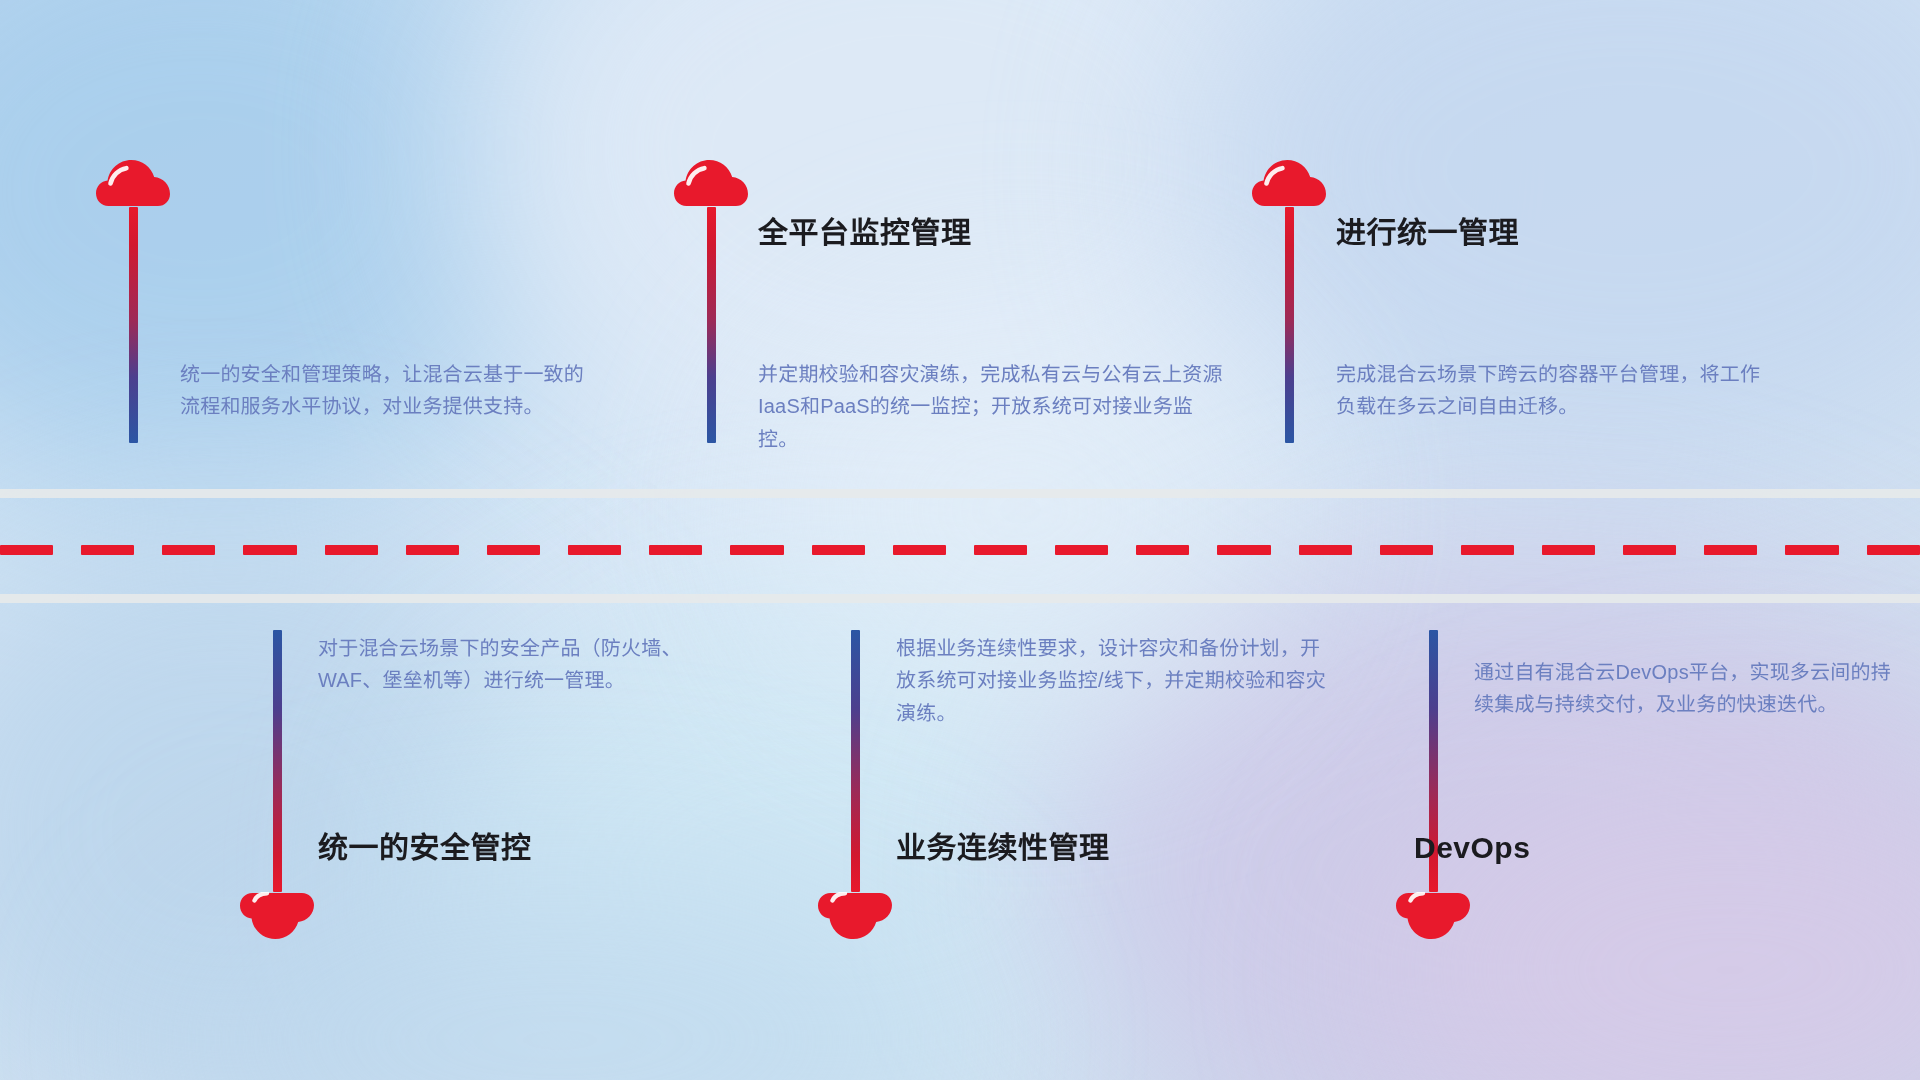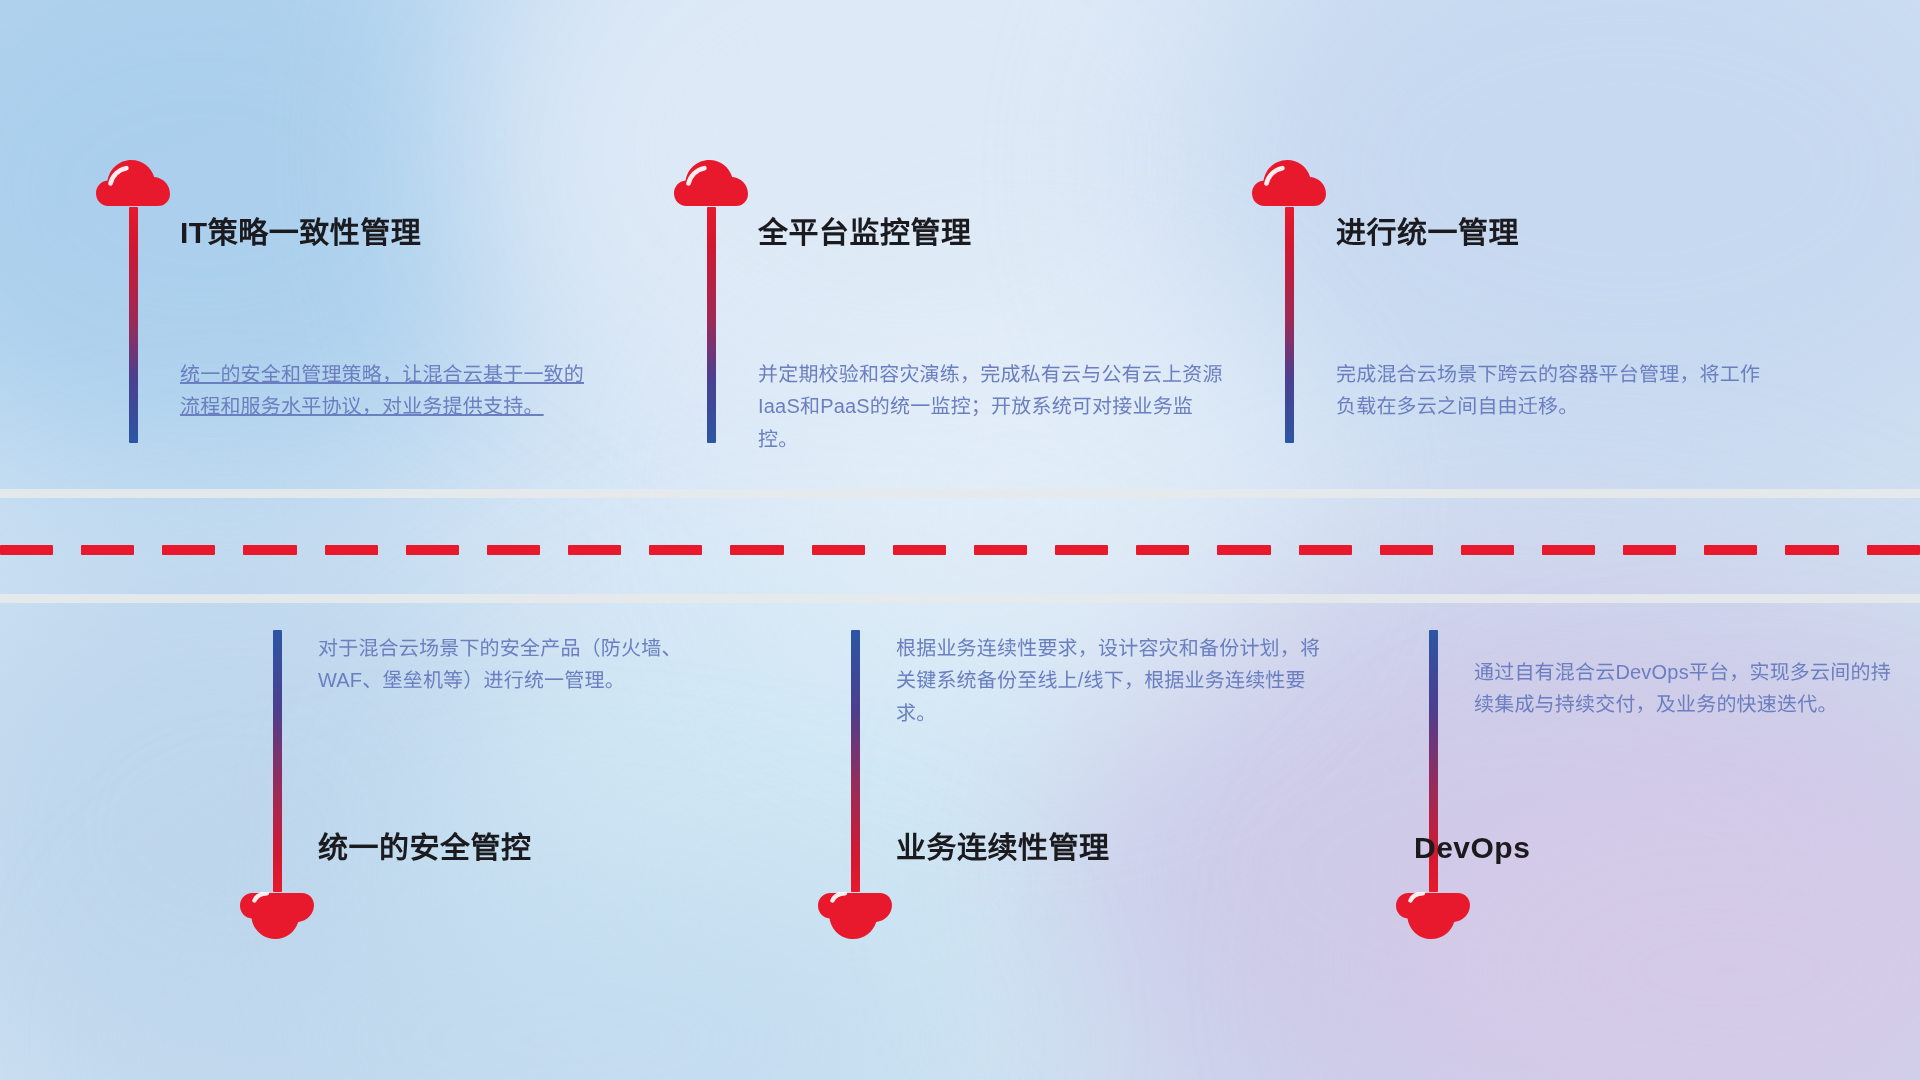--- a/index.html
+++ b/index.html
@@ -64,22 +64,21 @@
 
   <div class="pin" id="pin-t1" style="left: 96px; top: 160px;">
     <div class="cloud">
       <svg width="74" height="47" viewBox="0 0 74 47">
         <path d="M12.5 46 C5.2 46 0 40.4 0 33.3 C0 26.6 5 21.2 11.6 20.6 C13.2 9 23.2 0 35.3 0 C46.1 0 55.3 7.2 58.2 17.1 C67.1 17.7 74 25 74 33.9 C74 40.6 68.8 46 61.9 46 Z" fill="#e8192c"></path>
         <path d="M14.5 23.5 C16.3 15.6 22.6 9.6 30.4 8.2" stroke="#ffffff" stroke-width="4.6" stroke-linecap="round" fill="none" opacity=".92"></path>
       </svg>
     </div>
     <div class="stem stem-down" style="height:236px;"></div>
   </div>
-  <div class="title" id="title-t1" style="left: 180px; top: 215px;">IT策略一致性管理</div>
-  <div class="body" id="body-t1" style="left: 180px; top: 358px; width: 420px; text-decoration: underline;">统一的安全和管理策略，让混合云基于一致的流程和服务水平协议，对业务提供支持。</div>
+  <div class="body" id="body-t1" style="left: 180px; top: 358px; width: 420px;">统一的安全和管理策略，让混合云基于一致的流程和服务水平协议，对业务提供支持。</div>
 
   <div class="pin" id="pin-t2" style="left: 674px; top: 160px;">
     <div class="cloud">
       <svg width="74" height="47" viewBox="0 0 74 47">
         <path d="M12.5 46 C5.2 46 0 40.4 0 33.3 C0 26.6 5 21.2 11.6 20.6 C13.2 9 23.2 0 35.3 0 C46.1 0 55.3 7.2 58.2 17.1 C67.1 17.7 74 25 74 33.9 C74 40.6 68.8 46 61.9 46 Z" fill="#e8192c"></path>
         <path d="M14.5 23.5 C16.3 15.6 22.6 9.6 30.4 8.2" stroke="#ffffff" stroke-width="4.6" stroke-linecap="round" fill="none" opacity=".92"></path>
       </svg>
     </div>
     <div class="stem stem-down" style="height:236px;"></div>
   </div>
@@ -141,21 +140,21 @@
 
   <div class="pin" id="pin-b2" style="left: 818px; top: 630px;">
     <div class="stem stem-up" style="height:262px;"></div>
     <div class="cloud">
       <svg width="74" height="47" viewBox="0 0 74 47">
         <path d="M12.5 1 C5.2 1 0 6.6 0 13.7 C0 20.4 5 25.8 11.6 26.4 C13.2 38 23.2 47 35.3 47 C46.1 47 55.3 39.8 58.2 29.9 C67.1 29.3 74 22 74 13.1 C74 6.4 68.8 1 61.9 1 Z" fill="#e8192c"></path>
         <path d="M14.5 8.5 C16.3 4 21 1.6 27 1.2" stroke="#ffffff" stroke-width="4.4" stroke-linecap="round" fill="none" opacity=".92"></path>
       </svg>
     </div>
   </div>
-  <div class="body" id="body-b2" style="left: 896px; top: 632px; width: 430px;">根据业务连续性要求，设计容灾和备份计划，将关键系统备份至线上/线下，根据业务连续性要求。</div>
+  <div class="body" id="body-b2" style="left: 896px; top: 632px; width: 430px;">根据业务连续性要求，设计容灾和备份计划，开放系统可对接业务监控/线下，并定期校验和容灾演练。</div>
   <div class="title" id="title-b2" style="left: 896px; top: 830px;">业务连续性管理</div>
 
   <div class="pin" id="pin-b3" style="left: 1396px; top: 630px;">
     <div class="stem stem-up" style="height:262px;"></div>
     <div class="cloud">
       <svg width="74" height="47" viewBox="0 0 74 47">
         <path d="M12.5 1 C5.2 1 0 6.6 0 13.7 C0 20.4 5 25.8 11.6 26.4 C13.2 38 23.2 47 35.3 47 C46.1 47 55.3 39.8 58.2 29.9 C67.1 29.3 74 22 74 13.1 C74 6.4 68.8 1 61.9 1 Z" fill="#e8192c"></path>
         <path d="M14.5 8.5 C16.3 4 21 1.6 27 1.2" stroke="#ffffff" stroke-width="4.4" stroke-linecap="round" fill="none" opacity=".92"></path>
       </svg>
     </div>

